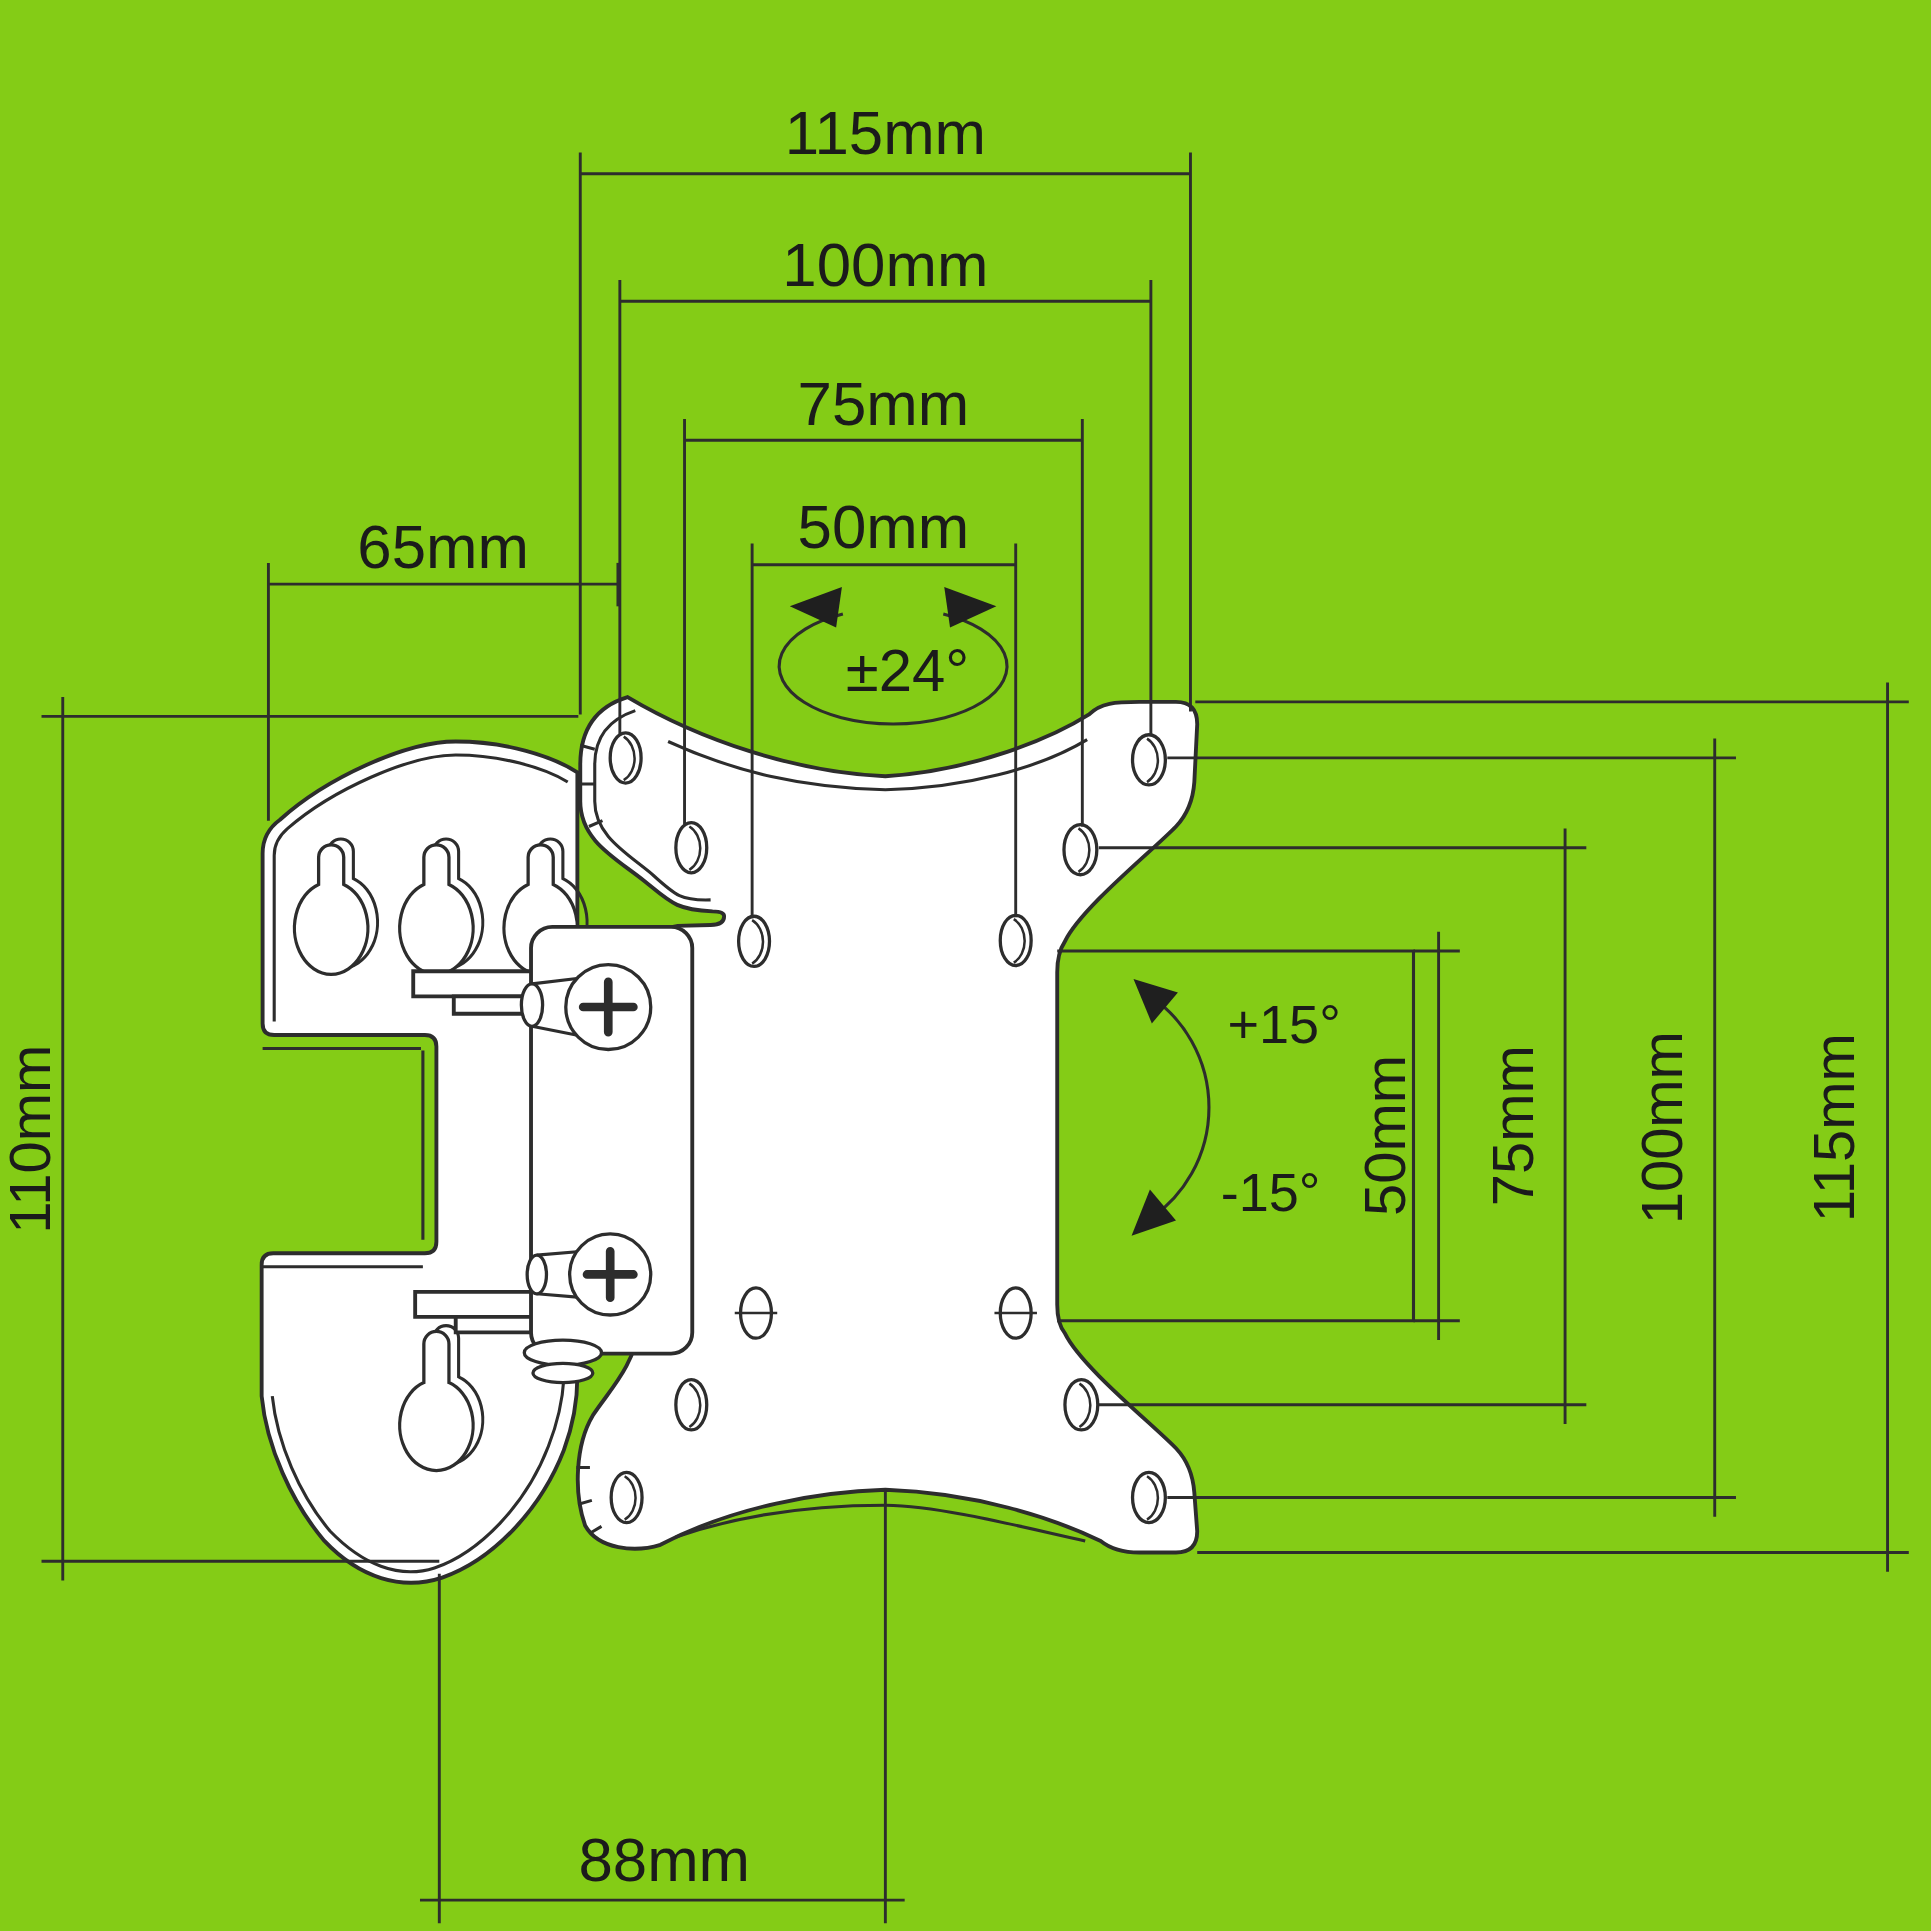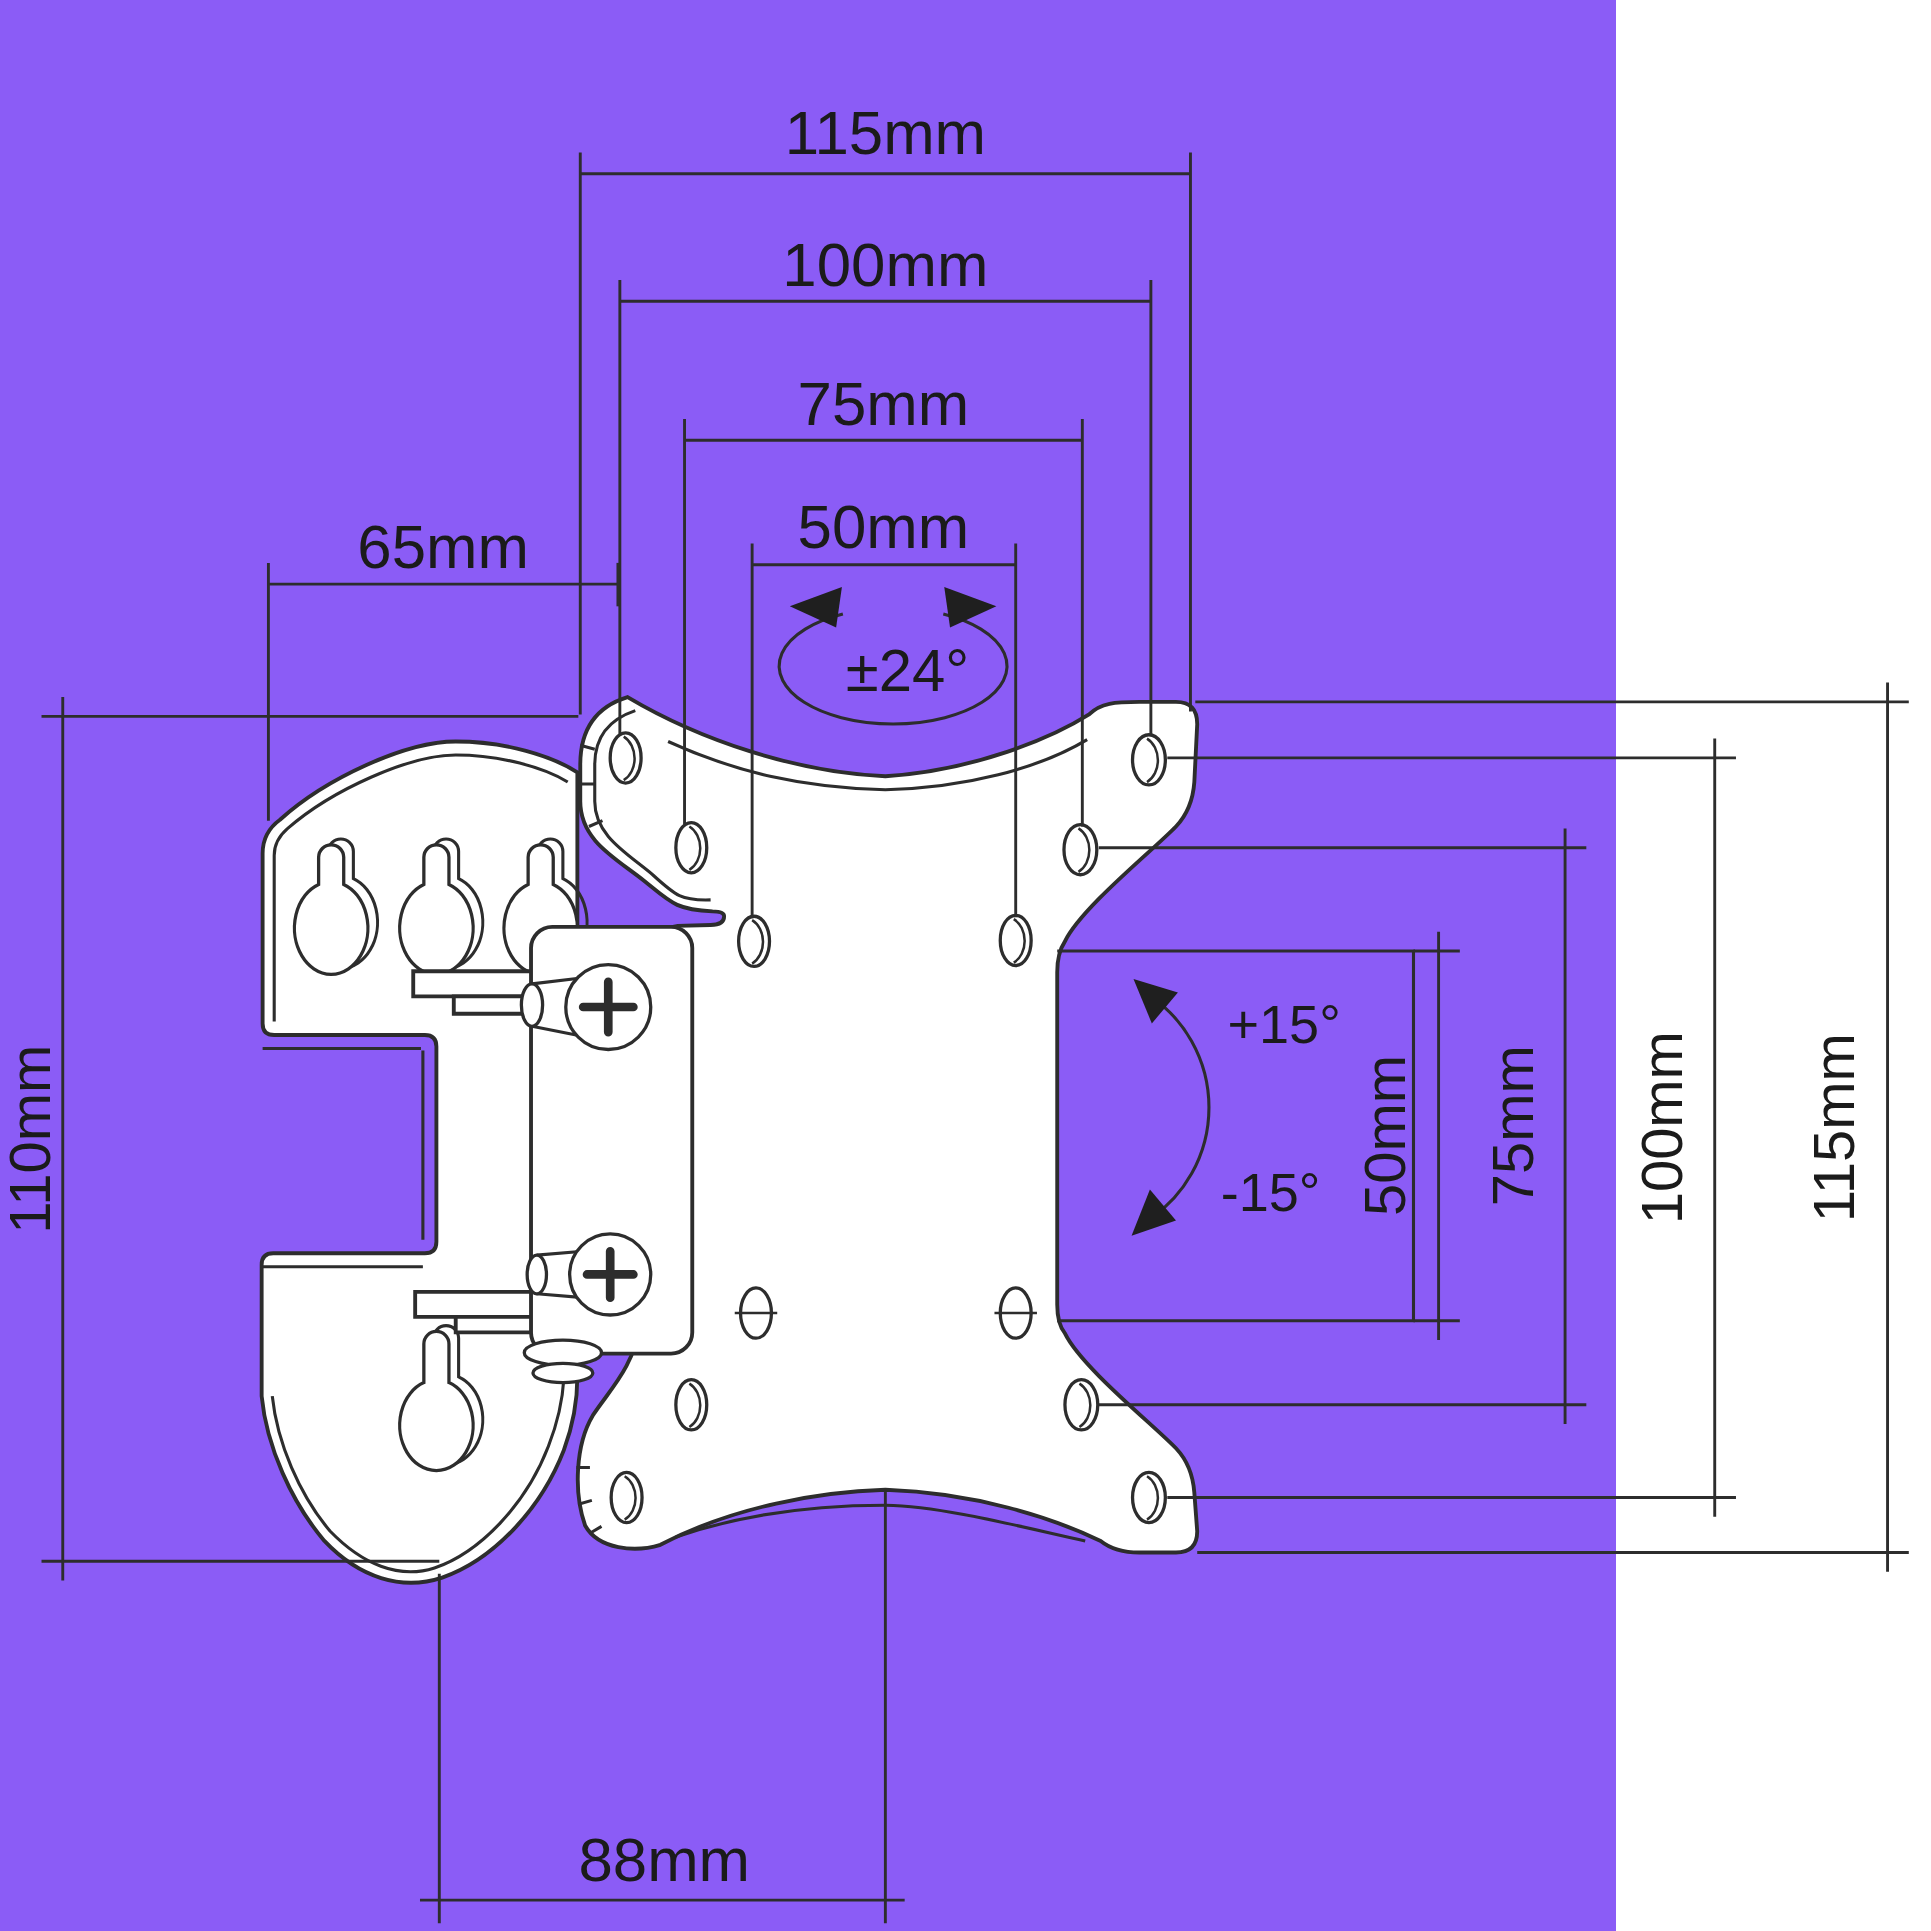--- a/index.html
+++ b/index.html
@@ -1,16 +1,16 @@
 <!DOCTYPE html>
 <html><head>
 <meta charset="utf-8">
 <style>
   html,body{margin:0;padding:0;background:#fff;}
-  #stage{width:1616px;height:1931px;background:#8b5cf6;position:relative;font-family:"Liberation Sans",sans-serif;}
+  #stage{width:1931px;height:1931px;background:#84cc16;position:relative;font-family:"Liberation Sans",sans-serif;}
   svg{display:block;}
   text{font-family:"Liberation Sans",sans-serif;fill:#1b1b1b;}
   .dim-line{stroke:#2d2d2d;stroke-width:3;fill:none;}
   .part{stroke:#2d2d2d;stroke-width:4;fill:#ffffff;}
   .part-line{stroke:#2d2d2d;stroke-width:3.2;fill:none;}
   .hole{stroke:#2d2d2d;stroke-width:3.4;fill:#ffffff;}
   .holeline{stroke:#2d2d2d;stroke-width:2.6;fill:none;}
   .cross{stroke:#2d2d2d;stroke-width:9;stroke-linecap:round;fill:none;}
   .arrow{fill:#1f1f1f;stroke:none;}
   .lbl{font-size:64px;}

